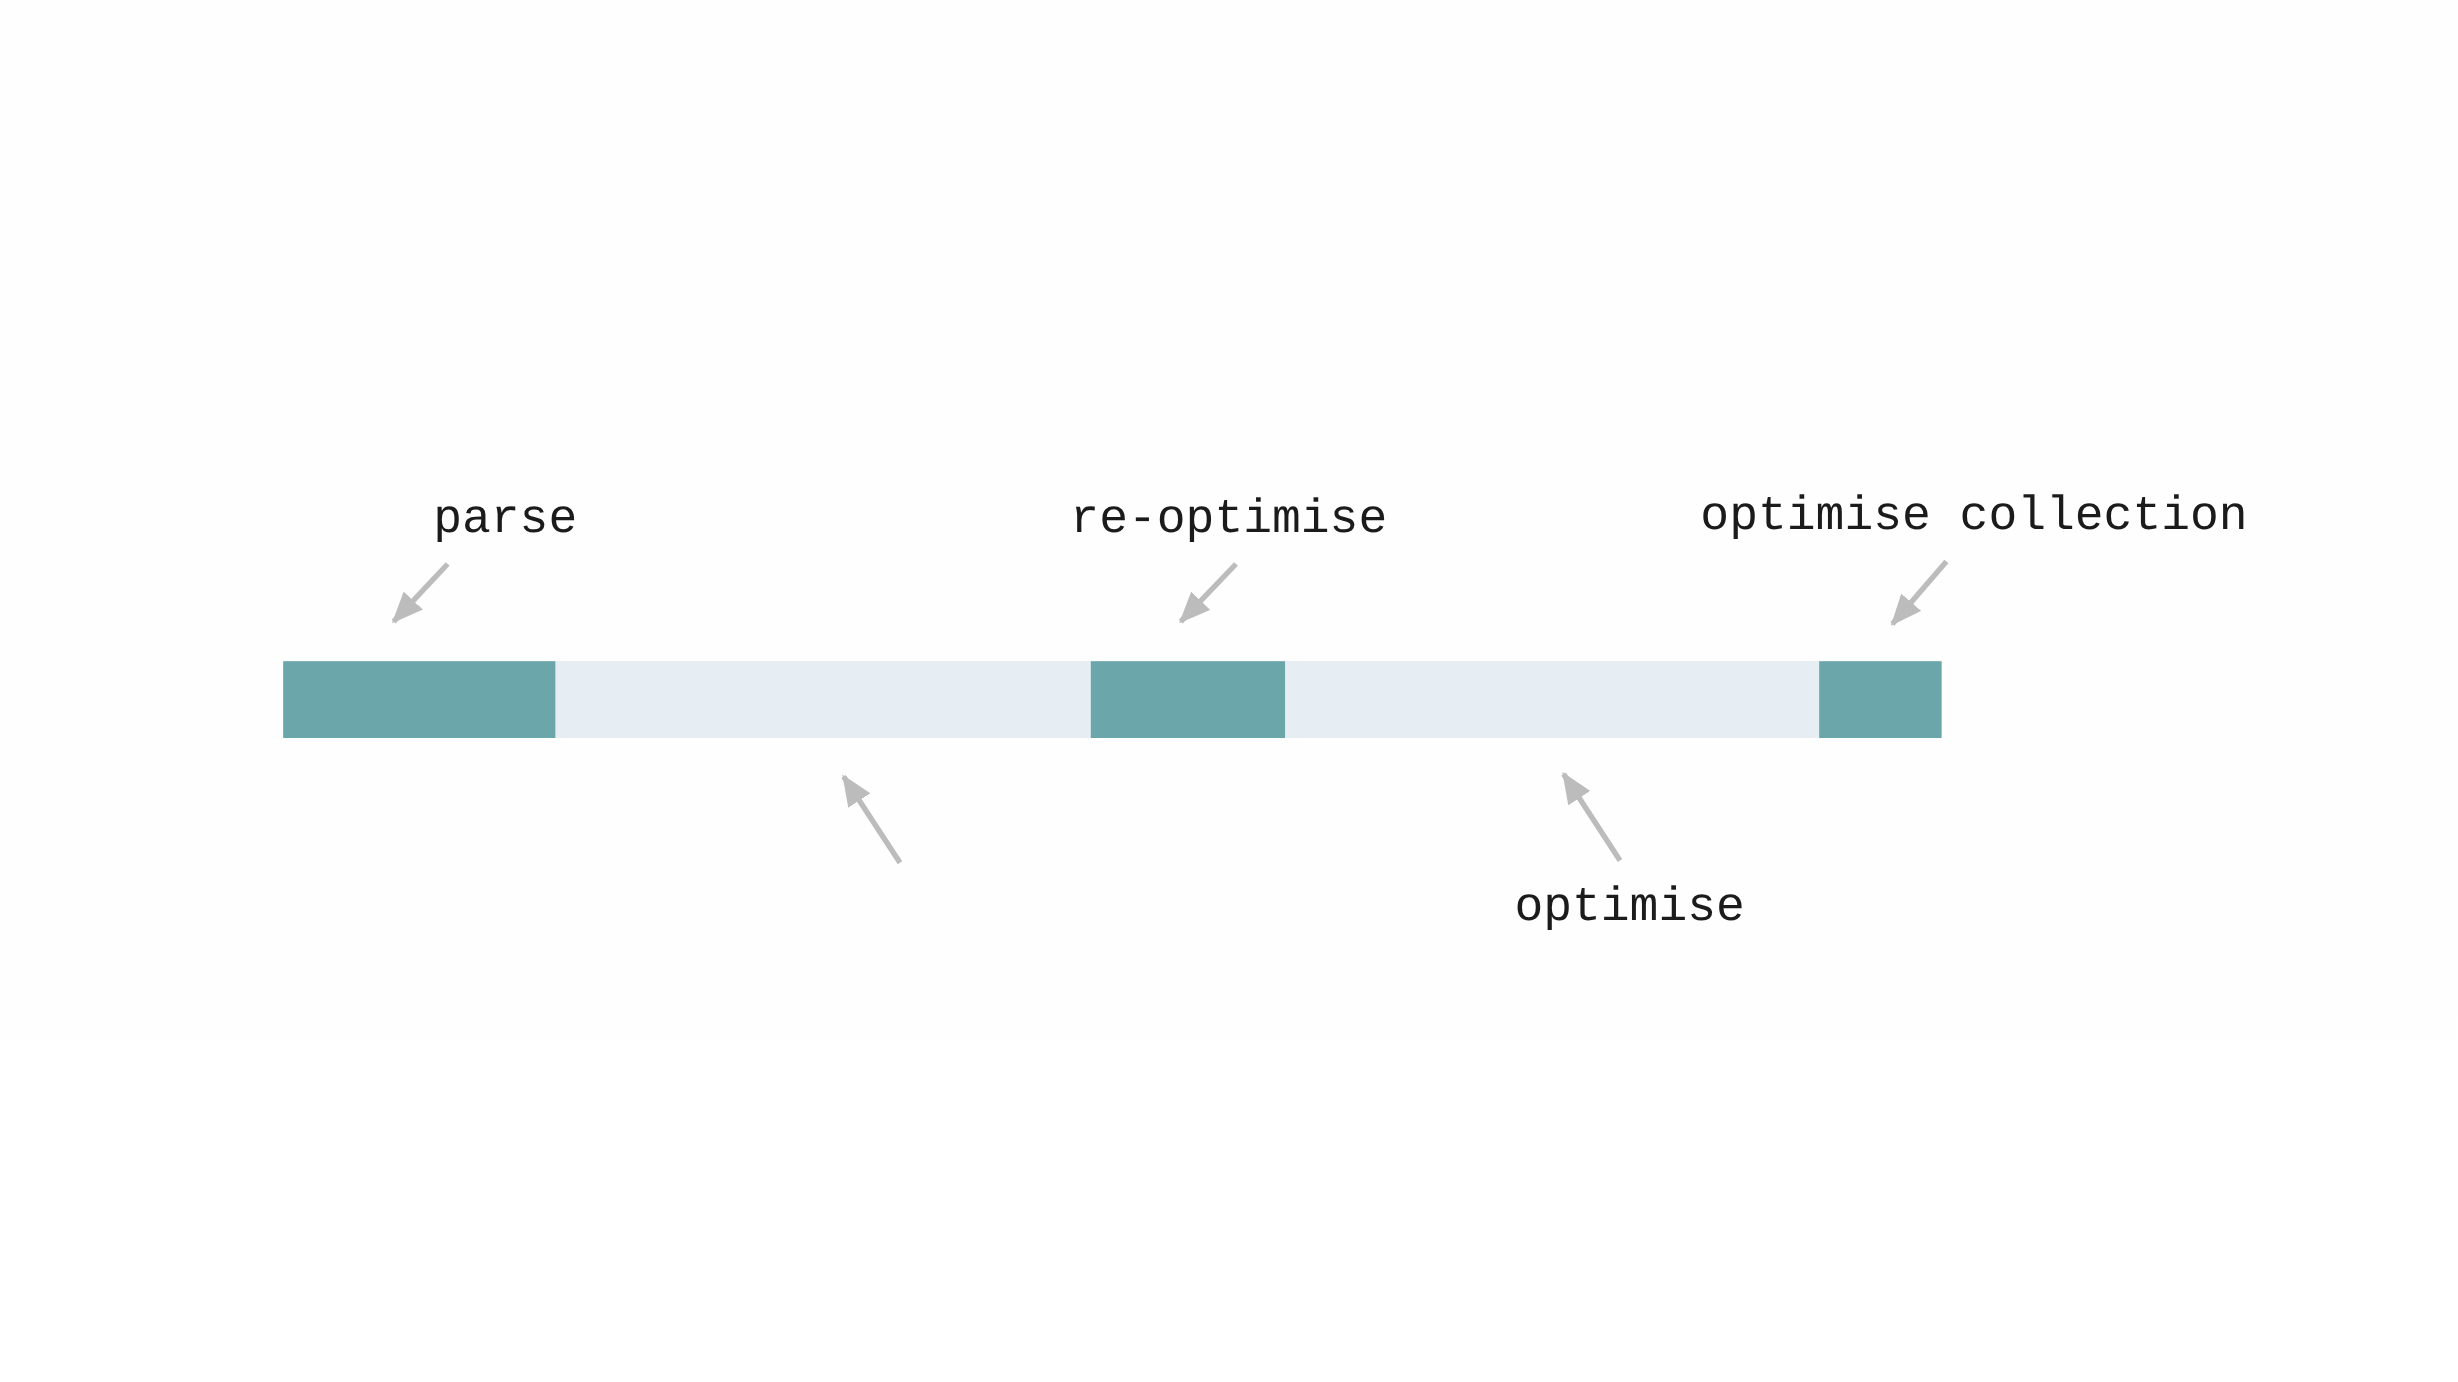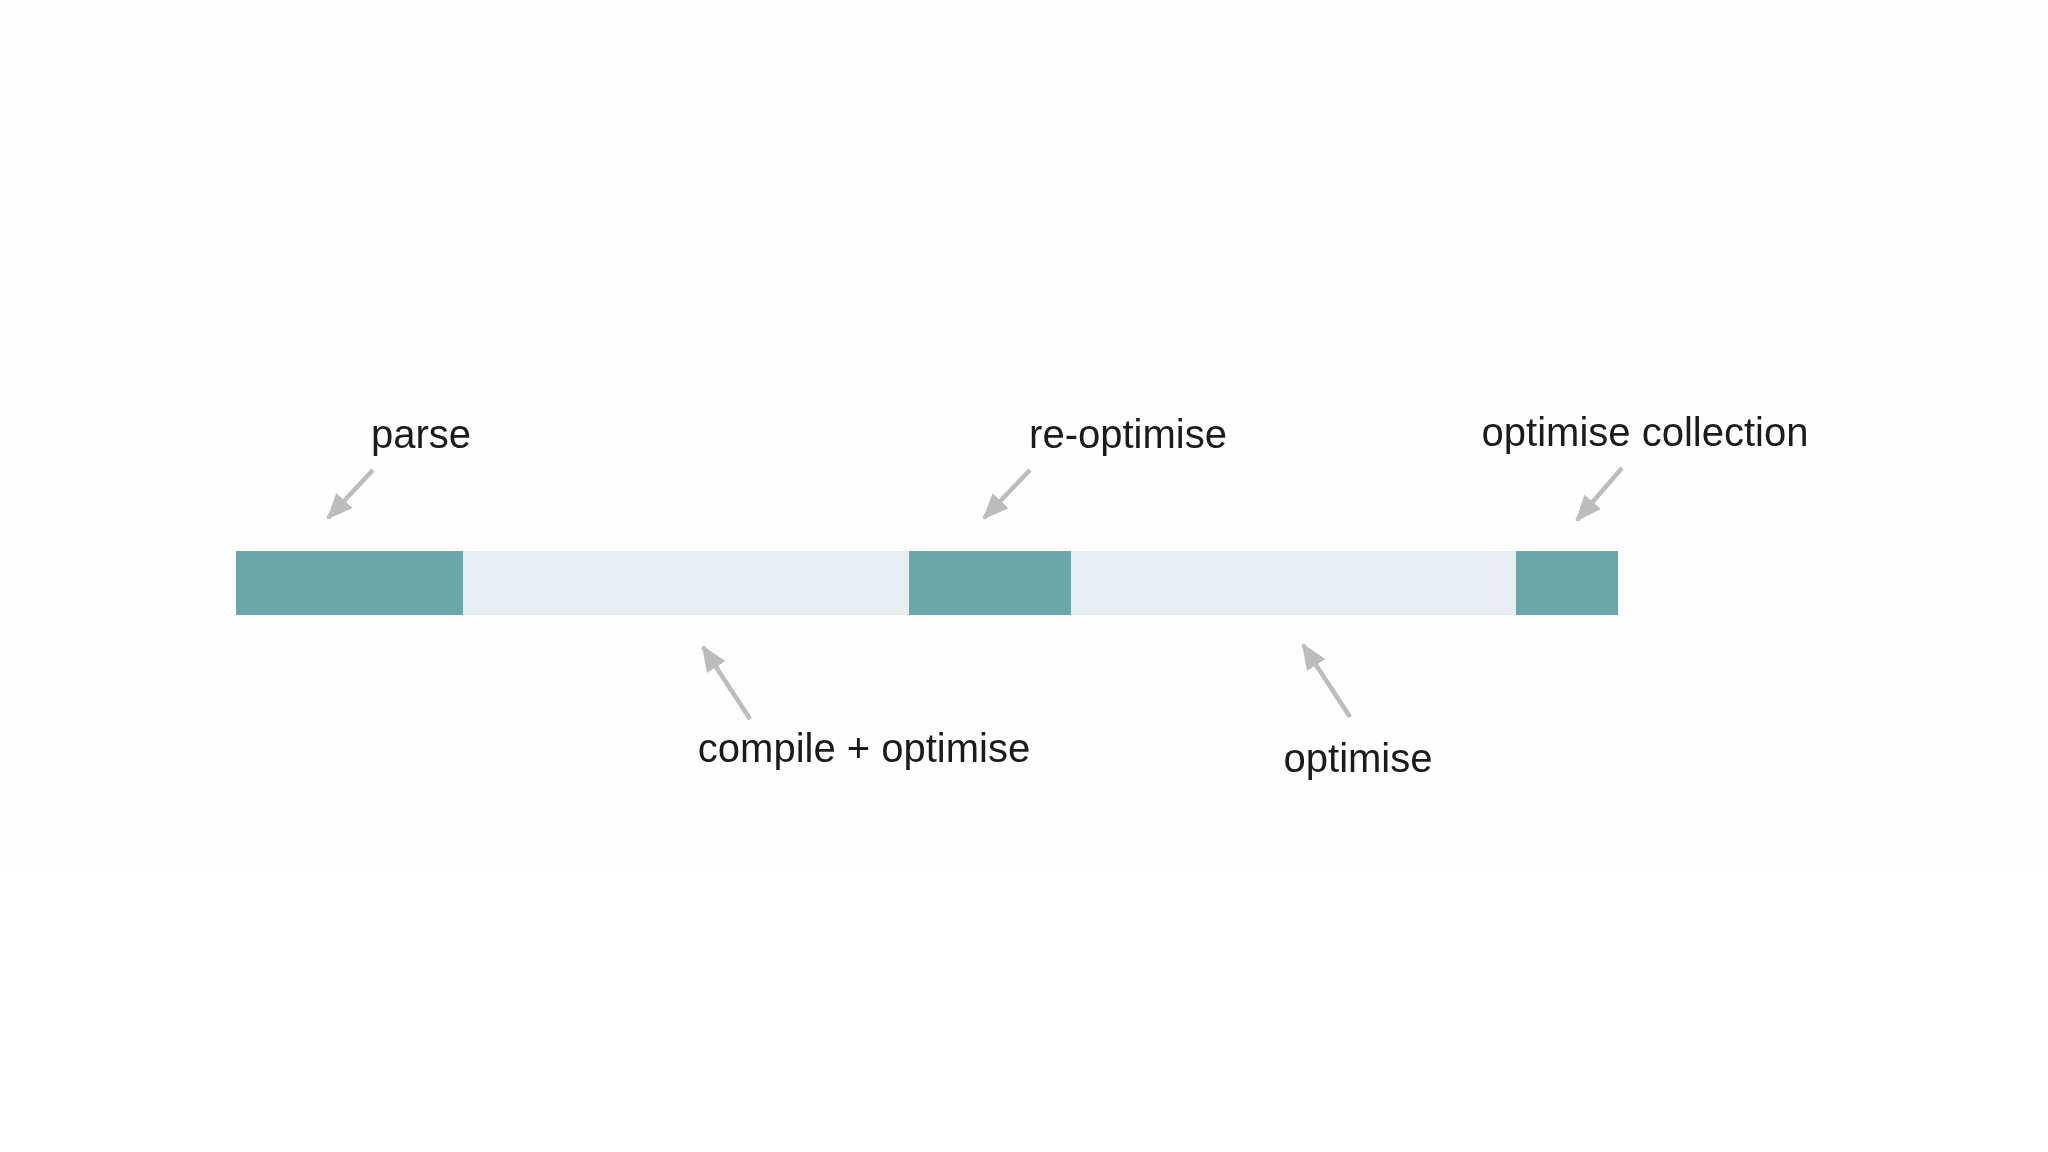--- a/index.html
+++ b/index.html
@@ -5,21 +5,21 @@
   html, body {
     margin: 0;
     padding: 0;
     background: #ffffff;
   }
   .stage {
     position: relative;
     width: 2048px;
     height: 868px;
     background: var(--bg, #fefefe);
-    font-family: Liberation Sans, sans-serif;
+    font-family: Liberation Mono, monospace;
     overflow: hidden;
   }
   .bar {
     position: absolute;
     background: var(--idle, #e6edf3);
   }
   .seg {
     position: absolute;
     top: 0;
     height: 100%;
@@ -48,23 +48,22 @@
     fill: none;
   }
   marker#arrow-head path { fill: var(--arrow, #bcbcbc); }
 </style>
 </head>
 <body>
 
 <div class="stage">
 
   <div class="callout-label" style="left: 421px; top: 412px;">parse</div>
-  <div class="callout-label" style="left: 1128px; top: 412px;">re-optimise</div>
+  <div class="callout-label" style="left: 1024px; top: 412px;">re-optimise</div>
   <div class="callout-label" style="left: 1645px; top: 410px;">optimise collection</div>
-  <div class="callout-label" style="left: 864px; top: 726px;">compile + optimise</div>
   <div class="callout-label" style="left: 1358px; top: 736px;">optimise</div>
 
   <svg class="overlay" viewBox="0 0 2048 1152" xmlns="http://www.w3.org/2000/svg">
     <defs>
       <marker id="arrow-head" markerUnits="userSpaceOnUse" markerWidth="26" markerHeight="22" refX="24" refY="11" orient="auto">
         <path d="M0,0 L26,11 L0,22 Z"></path>
       </marker>
     </defs>
     <line class="arrow-line" marker-end="url(#arrow-head)" x1="373" y1="470" x2="328" y2="518"></line>
     <line class="arrow-line" marker-end="url(#arrow-head)" x1="1030" y1="470" x2="984" y2="518"></line>

